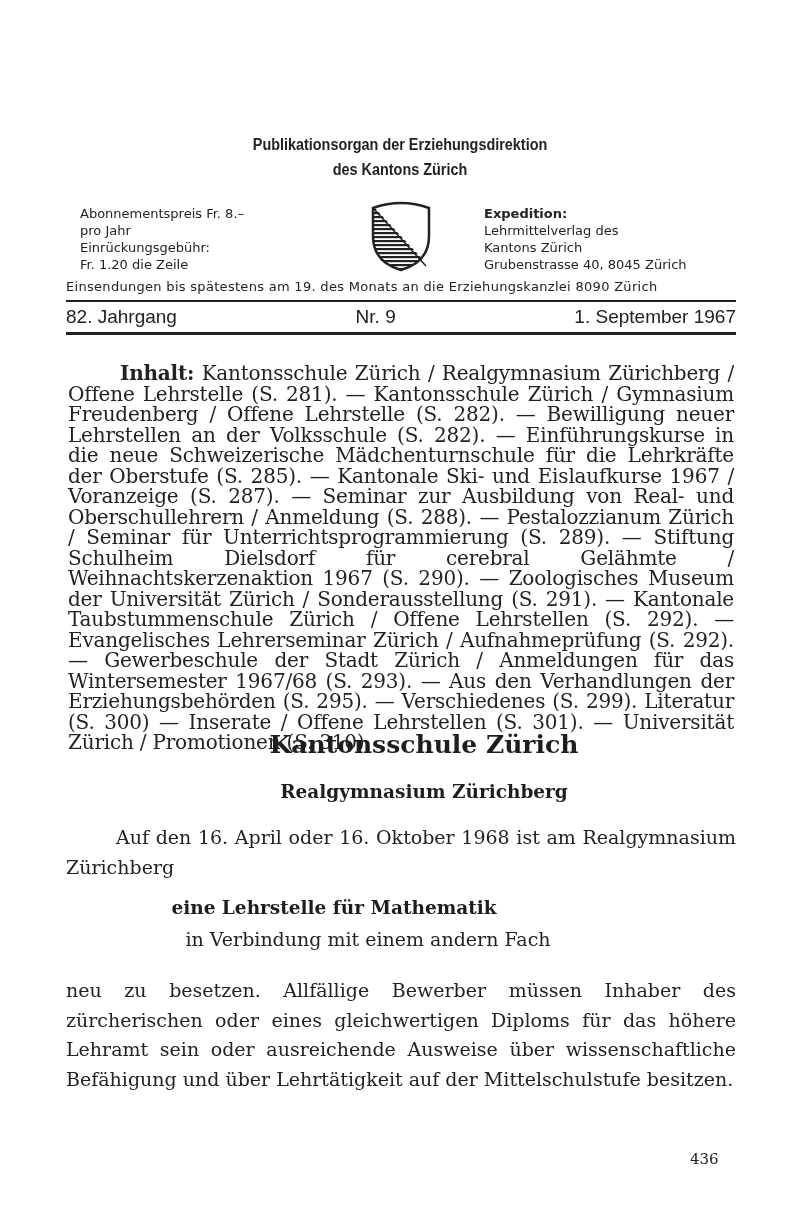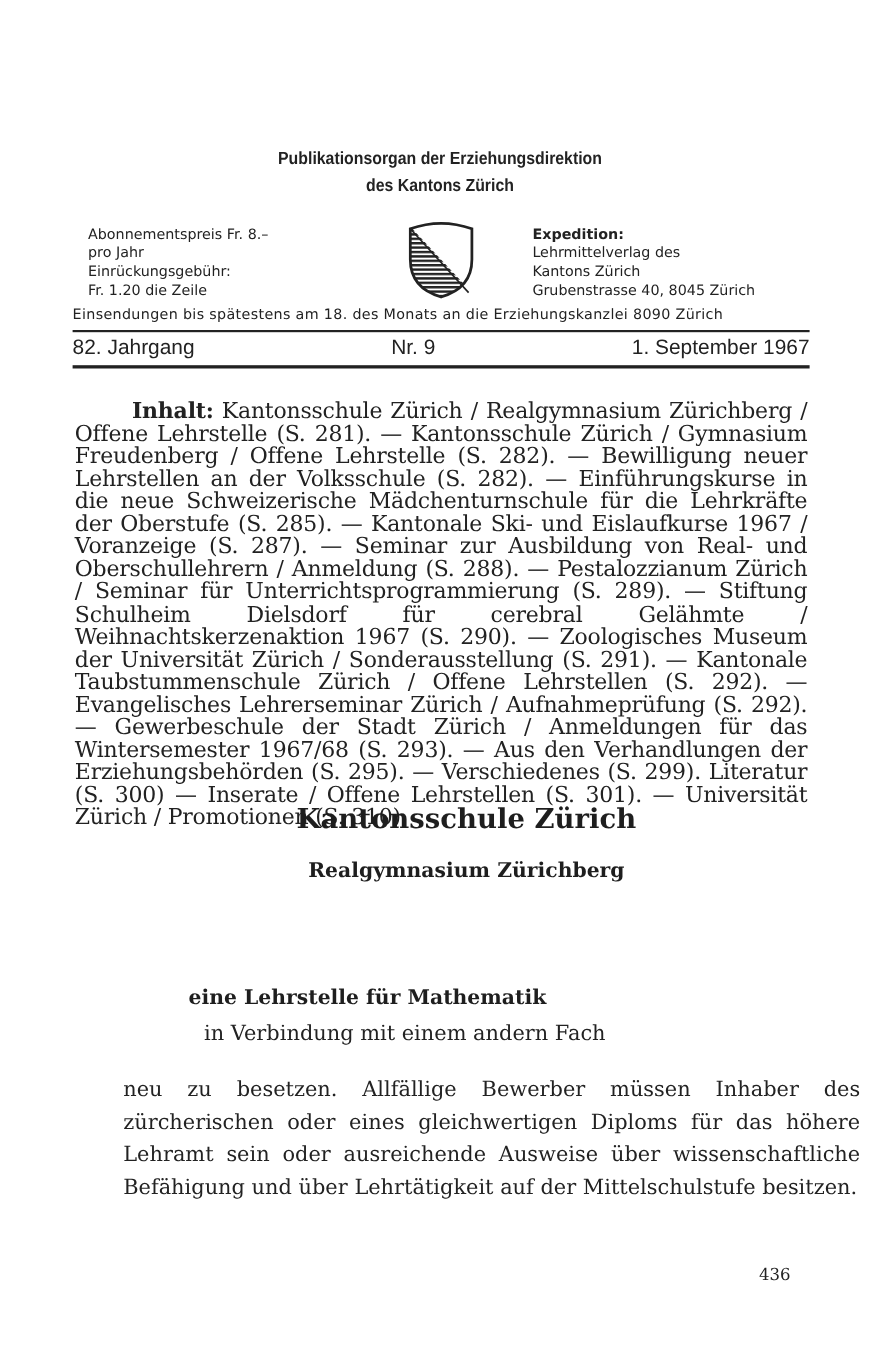--- a/index.html
+++ b/index.html
@@ -74,21 +74,21 @@
     }
     .p1 { top: 823px; text-indent: 50px; }
     .position-title {
       position: absolute; left: 0; width: 668px; text-align: center; top: 897px;
       font-family: "DejaVu Serif", serif; font-weight: bold; font-size: 18.5px; color: #1e1e1e;
     }
     .position-sub {
       position: absolute; left: 0; width: 736px; text-align: center; top: 928px;
       font-family: "DejaVu Serif", serif; font-size: 19px; color: #222;
     }
-    .p2 { top: 976px; margin-left: 46px; }
+    .p2 { top: 976px; }
 
     .page-number {
       position: absolute; left: 690px; top: 1150px;
       font-family: "DejaVu Serif", serif; font-size: 15px; color: #222;
     }
   </style>
 </head>
 <body>
 
 <div class="page">
@@ -119,33 +119,34 @@
     <line x1="3" y1="8" x2="56" y2="66" stroke="#222" stroke-width="1.5"></line>
   </svg>
 
   <div class="info-right">
     <div class="exp-label">Expedition:</div>
     <div>Lehrmittelverlag des</div>
     <div>Kantons Zürich</div>
     <div>Grubenstrasse 40, 8045 Zürich</div>
   </div>
 
-  <div class="submission">Einsendungen bis spätestens am 18. des Monats an die Erziehungskanzlei 8090 Zürich</div>
+  <div class="submission">Einsendungen bis spätestens am 19. des Monats an die Erziehungskanzlei 8090 Zürich</div>
 
   <div class="rule rule1"></div>
   <div class="issue-bar">
     <span>82. Jahrgang</span>
     <span>Nr. 9</span>
     <span>1. September 1967</span>
   </div>
   <div class="rule rule2"></div>
 
   <p class="contents"><span class="lead">Inhalt:</span><span> Kantonsschule Zürich / Realgymnasium Zürichberg / Offene Lehrstelle (S. 281). — Kantonsschule Zürich / Gymnasium Freudenberg / Offene Lehrstelle (S. 282). — Bewilligung neuer Lehrstellen an der Volksschule (S. 282). — Einführungskurse in die neue Schweizerische Mädchenturnschule für die Lehrkräfte der Oberstufe (S. 285). — Kantonale Ski- und Eislaufkurse 1967 / Voranzeige (S. 287). — Seminar zur Ausbildung von Real- und Oberschullehrern / Anmeldung (S. 288). — Pestalozzianum Zürich / Seminar für Unterrichtsprogrammierung (S. 289). — Stiftung Schulheim Dielsdorf für cerebral Gelähmte / Weihnachtskerzenaktion 1967 (S. 290). — Zoologisches Museum der Universität Zürich / Sonderausstellung (S. 291). — Kantonale Taubstummenschule Zürich / Offene Lehrstellen (S. 292). — Evangelisches Lehrerseminar Zürich / Aufnahmeprüfung (S. 292). — Gewerbeschule der Stadt Zürich / Anmeldungen für das Wintersemester 1967/68 (S. 293). — Aus den Verhandlungen der Erziehungsbehörden (S. 295). — Verschiedenes (S. 299). Literatur (S. 300) — Inserate / Offene Lehrstellen (S. 301). — Universität Zürich / Promotionen (S. 310).</span></p>
 
   <div class="section-title h1">Kantonsschule Zürich</div>
   <div class="section-title h2">Realgymnasium Zürichberg</div>
 
+  <p class="body-para p1">Auf den 16. April oder 16. Oktober 1968 ist am Realgymnasium Zürichberg</p>
   <div class="position-title">eine Lehrstelle für Mathematik</div>
   <div class="position-sub">in Verbindung mit einem andern Fach</div>
   <p class="body-para p2">neu zu besetzen. Allfällige Bewerber müssen Inhaber des zürcherischen oder eines gleichwertigen Diploms für das höhere Lehramt sein oder ausreichende Ausweise über wissenschaftliche Befähigung und über Lehrtätigkeit auf der Mittelschulstufe besitzen.</p>
 
   <div class="page-number">436</div>
 </div>
 
 </body></html>

